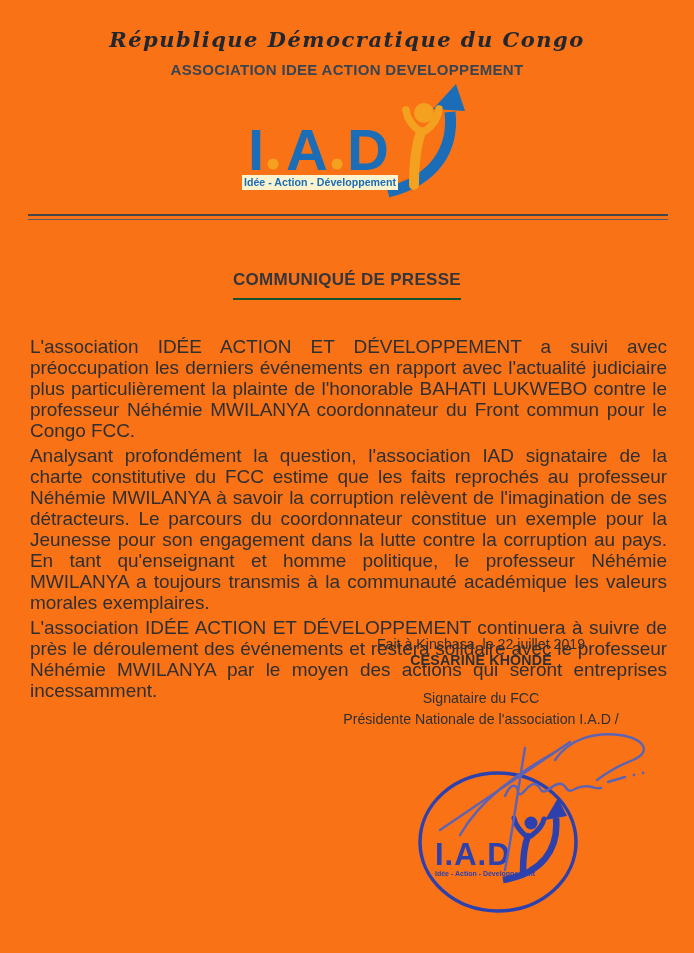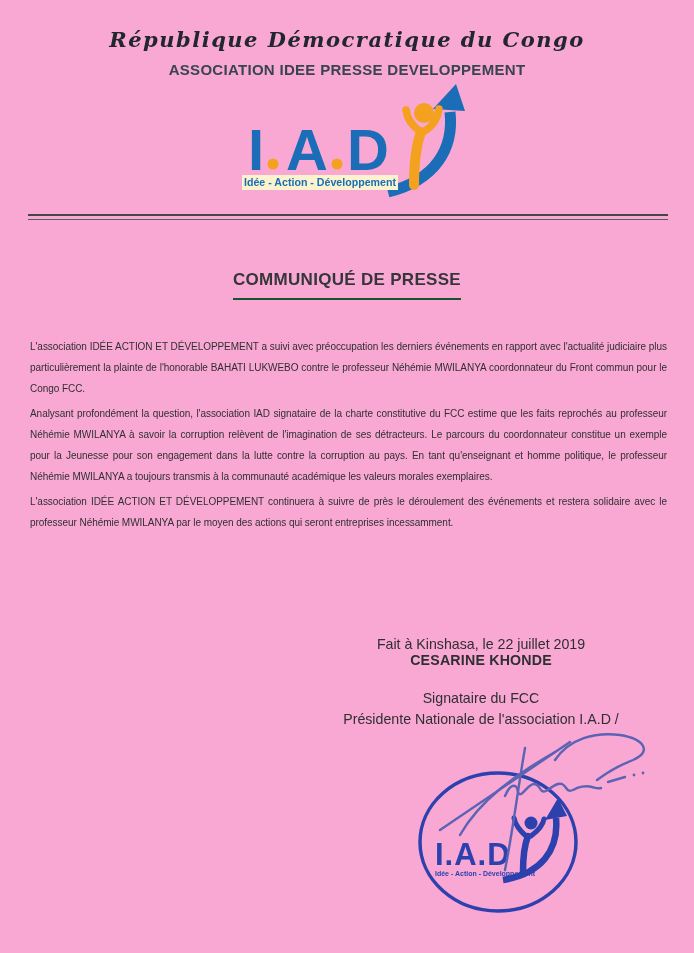--- a/index.html
+++ b/index.html
@@ -1,19 +1,19 @@
 <!DOCTYPE html>
 <html><head>
 <meta charset="utf-8">
 <style>
   * { margin:0; padding:0; box-sizing:border-box; }
   html,body { background:#ffffff; }
   .page {
     position:relative; width:694px; height:953px; margin:0 auto;
-    background:#f9a8d4; overflow:hidden;
+    background:#f97316; overflow:hidden;
     font-family:"Liberation Sans", sans-serif; color:#2f2f31;
   }
   .republic {
     position:absolute; top:27px; left:0; width:100%; text-align:center;
     font-family:"DejaVu Serif", serif; font-style:italic; font-weight:bold;
     font-size:21px; letter-spacing:1.5px; color:#22262e;
   }
   .association {
     position:absolute; top:61px; left:0; width:100%; text-align:center;
     font-weight:bold; font-size:15px; letter-spacing:0.3px; color:#3a4450;
@@ -31,42 +31,42 @@
     position:absolute; top:214px; left:28px; right:26px; height:6px;
     border-top:2.5px solid #46464a; border-bottom:1.5px solid #5a5a60;
   }
   .title { position:absolute; top:270px; left:0; width:100%; text-align:center; }
   .title span {
     font-weight:bold; font-size:17px; letter-spacing:0.3px; color:#35353a;
     border-bottom:2px solid #14532d; padding-bottom:9px;
   }
   .content {
     position:absolute; top:336px; left:30px; right:27px;
-    font-size:10px; line-height:21px; text-align:justify;
+    font-size:19px; line-height:21px; text-align:justify;
     letter-spacing:-0.05px; color:#2f2f31;
   }
   .content p + p { margin-top:4px; }
   .closing {
     position:absolute; left:330px; top:636px; width:302px; text-align:center;
     font-size:14.2px; color:#2f2f31;
   }
   .signer-name { font-weight:bold; letter-spacing:0.2px; }
   .signer-title { margin-top:20px; line-height:21px; }
   .sig-stamp { position:absolute; left:405px; top:730px; overflow:visible; }
   .stamp-acro { font-family:"Liberation Sans", sans-serif; font-weight:bold; font-size:31px; fill:#2c41ae; letter-spacing:1px; }
   .stamp-tagline { font-family:"Liberation Sans", sans-serif; font-weight:bold; font-size:6.5px; fill:#2c41ae; }
 </style>
 </head>
 <body>
 
 <div class="page">
 
   <div class="republic">République Démocratique du Congo</div>
 
-  <div class="association">ASSOCIATION IDEE PRESSE DEVELOPPEMENT</div>
+  <div class="association">ASSOCIATION IDEE ACTION DEVELOPPEMENT</div>
 
   <svg class="logo-svg" width="225" height="110" viewBox="0 0 225 110">
     <g>
       <path d="M148,108 C196,96 214,64 210,28" fill="none" stroke="#1a6db6" stroke-width="11"></path>
       <polygon points="216,0 193,25 225,27" fill="#1a6db6"></polygon>
     </g>
     <g>
       <circle cx="184" cy="29" r="10" fill="#f3a11e"></circle>
       <path d="M174,101 C174,80 176,62 181,48" stroke="#f3a11e" stroke-width="10" fill="none" stroke-linecap="round"></path>
       <path d="M181,48 C172,42 167,34 166,26" stroke="#f3a11e" stroke-width="7.5" fill="none" stroke-linecap="round"></path>

